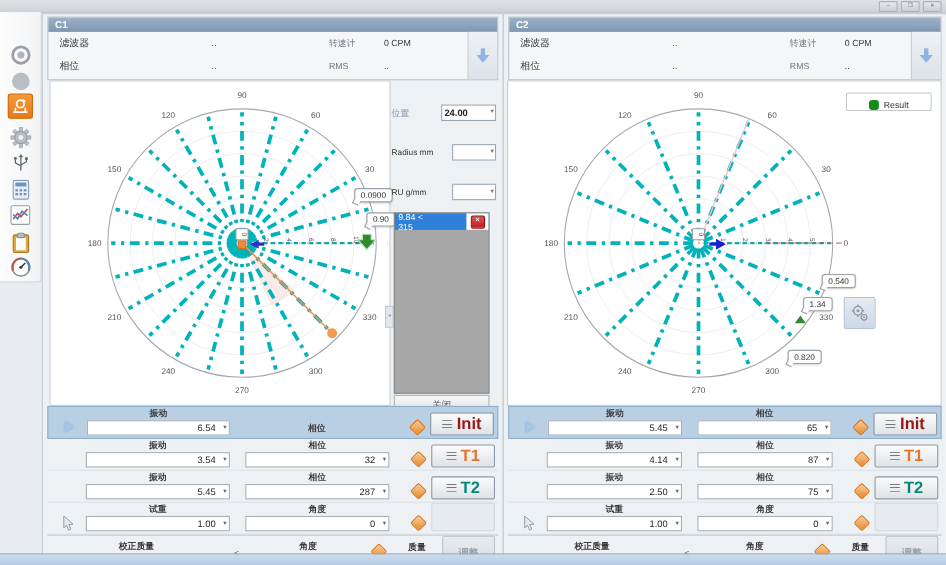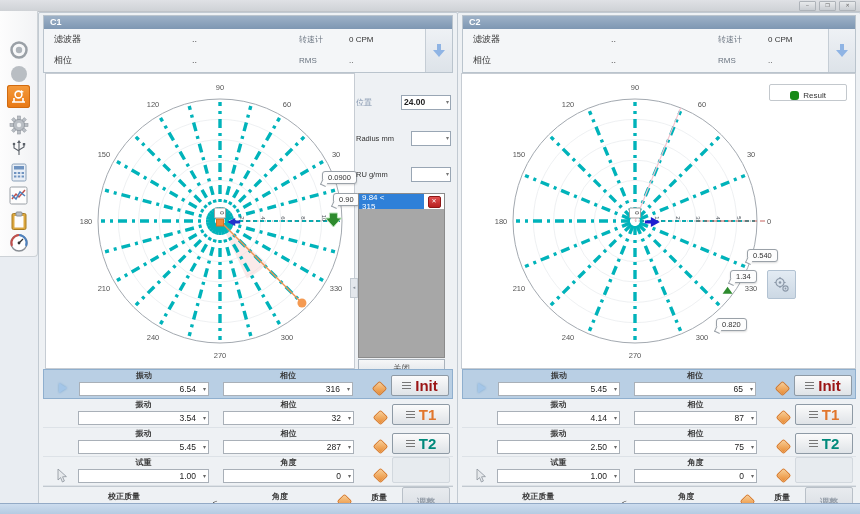--- a/index.html
+++ b/index.html
@@ -291,21 +291,20 @@
     <div class="mrow hl">
       <div class="icol">
           <span class="playtri"></span>
         </div>
       <div class="fgroup">
           <div class="flabel">振动</div>
           <div class="fld">6.54</div>
         </div>
       <div class="fgroup">
           <div class="flabel">相位</div>
-          <div class="fld">316</div>
         </div>
       <div class="dcol">
           <span class="diamond"></span>
         </div>
       <div class="bcol">
           <div class="btn3 init">
             <span class="menu-ico"></span>
             <span>Init</span>
           </div>
         </div>

